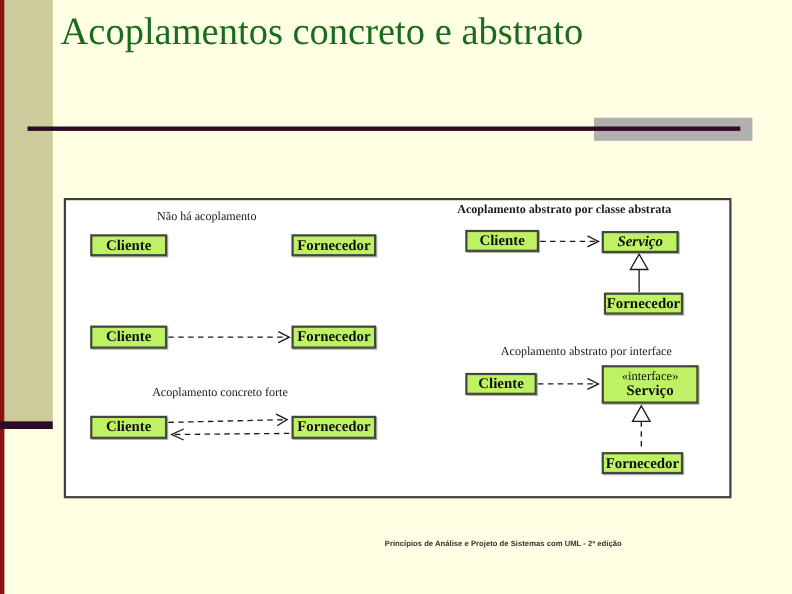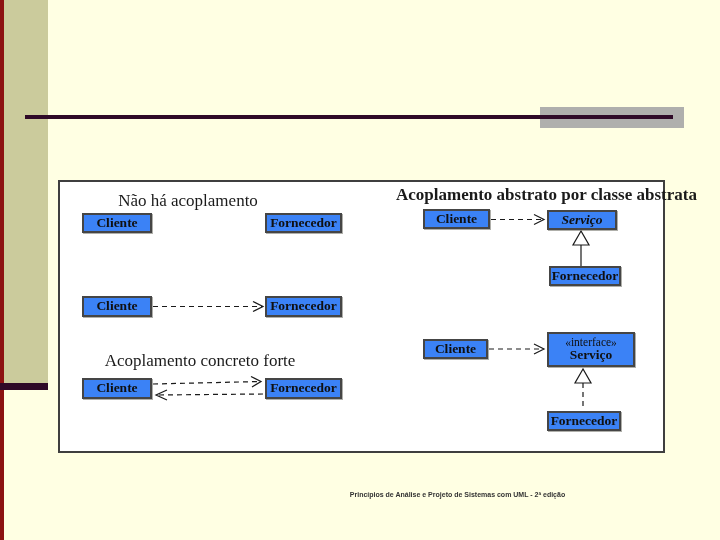--- a/index.html
+++ b/index.html
@@ -20,25 +20,25 @@
   .title span{display:block;}
   .title-gray{position:absolute;left:540px;top:107px;width:144px;height:21px;background:#AFAFAD;}
   .title-rule{position:absolute;left:25px;top:115px;width:648px;height:4px;background:#2F0A28;}
   
   .diagram{
     position:absolute;left:58px;top:180px;width:607px;height:273px;
     background:#FFFFFF;border:2px solid #3F3F3F;box-sizing:border-box;
   }
   .connectors{position:absolute;left:0;top:0;width:603px;height:269px;}
   .dlabel{
-    position:absolute;text-align:center;font-size:17px;color:#1A1A1A;
+    position:absolute;text-align:center;font-size:11px;color:#1A1A1A;
     white-space:nowrap;
   }
   .cbox{
-    position:absolute;background:#3b82f6;border:2px solid #454545;
+    position:absolute;background:#bef264;border:2px solid #454545;
     box-shadow:1px 1px 0 rgba(110,110,100,.55);
     display:flex;flex-direction:column;align-items:center;justify-content:center;
     font-weight:bold;font-size:13.5px;color:#101010;box-sizing:border-box;
     line-height:1.05;white-space:nowrap;
   }
   .abstract-name{font-style:italic;}
   .stereo{font-weight:normal;font-size:11.5px;}
   
   .b-none-cli{left:22px;top:31px;width:70px;height:20px;}
   .b-none-for{left:205px;top:31px;width:77px;height:20px;}
@@ -68,20 +68,21 @@
 </head>
 <body>
 
 <div class="slide">
 
   <div class="band"></div>
   <div class="red-edge"></div>
   <div class="band-bar"></div>
 
   <h1 class="title">
+    <span>Acoplamentos concreto e abstrato</span>
   </h1>
   <div class="title-gray"></div>
   <div class="title-rule"></div>
 
   <div class="diagram">
 
     <svg class="connectors" viewBox="0 0 603 269">
 
       <g stroke="#1A1A1A" stroke-width="1.2" fill="none">
         <line x1="93" y1="124.5" x2="202" y2="124.5" stroke-dasharray="5,4"></line>
@@ -112,20 +113,21 @@
       </g>
       <g stroke="#1A1A1A" stroke-width="1.2" fill="#FFFFFF">
         <polygon points="523,187 515,201 531,201"></polygon>
         <line x1="523" y1="201" x2="523" y2="228" stroke-dasharray="5,4"></line>
       </g>
     </svg>
 
     <div class="dlabel l-none">Não há acoplamento</div>
     <div class="dlabel l-str">Acoplamento concreto forte</div>
     <div class="dlabel l-abs">Acoplamento abstrato por classe abstrata</div>
+    <div class="dlabel l-int">Acoplamento abstrato por interface</div>
 
     <div class="cbox b-none-cli">
       <span>Cliente</span>
     </div>
     <div class="cbox b-none-for">
       <span>Fornecedor</span>
     </div>
 
     <div class="cbox b-weak-cli">
       <span>Cliente</span>

